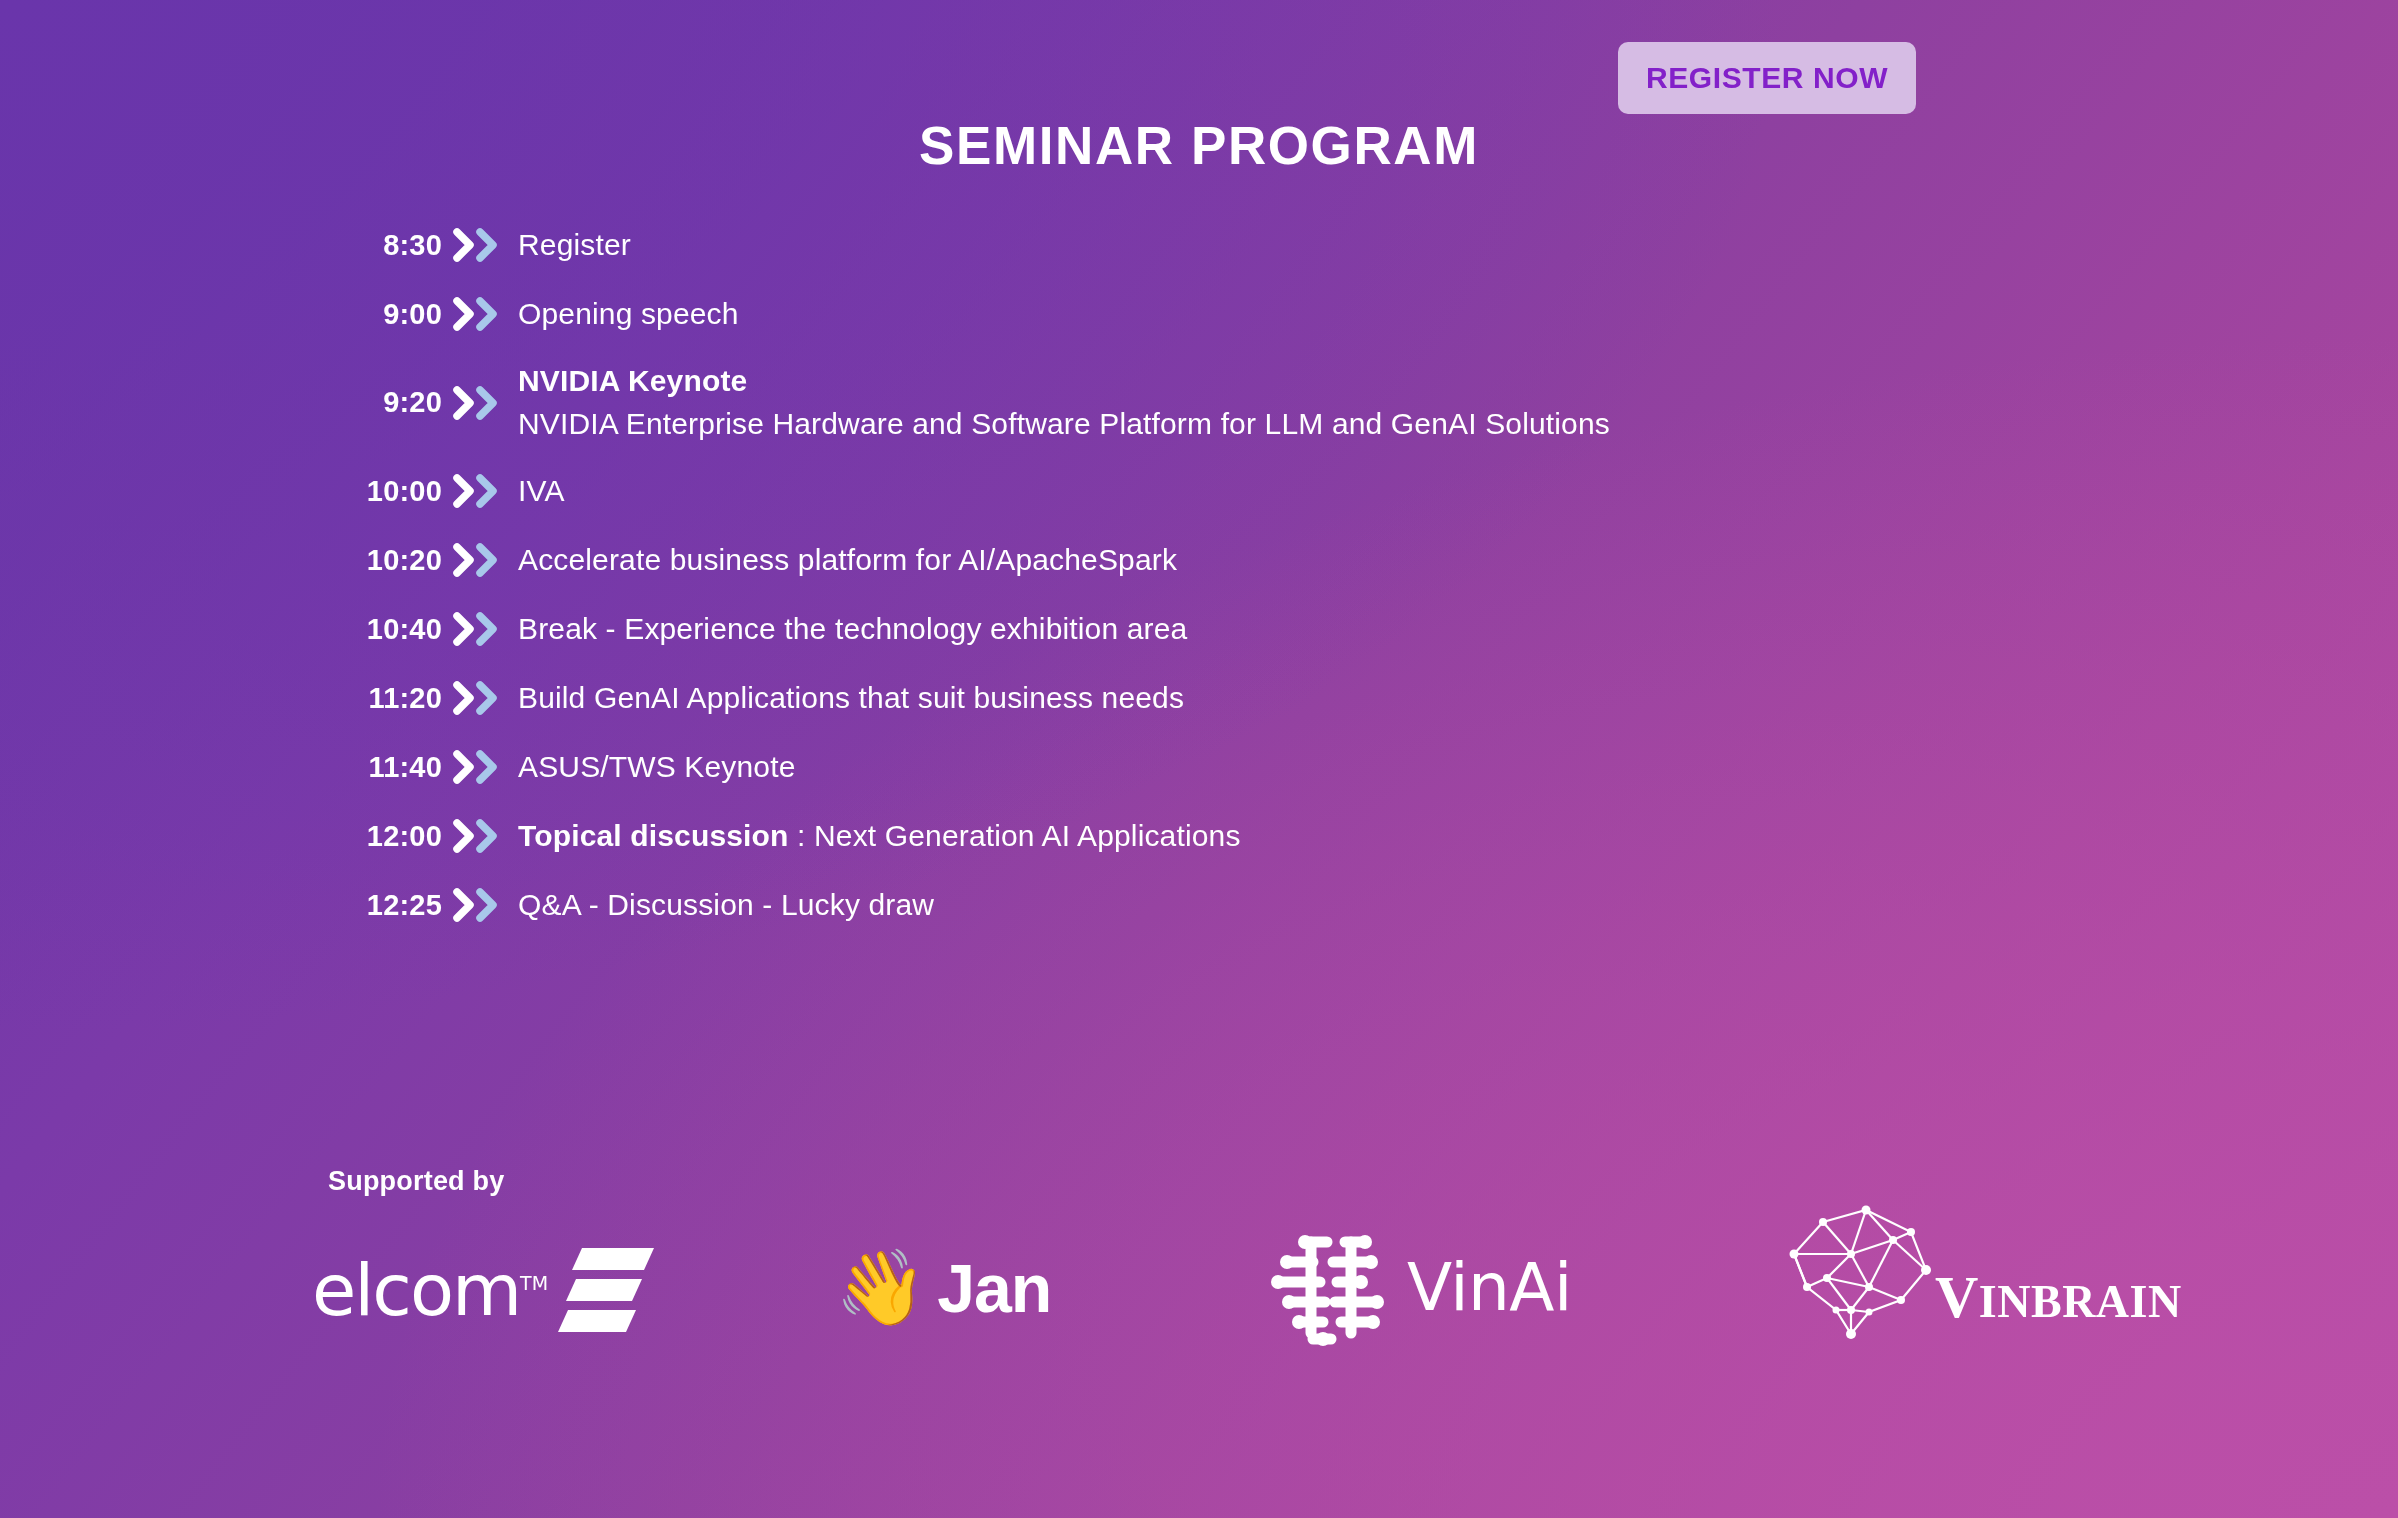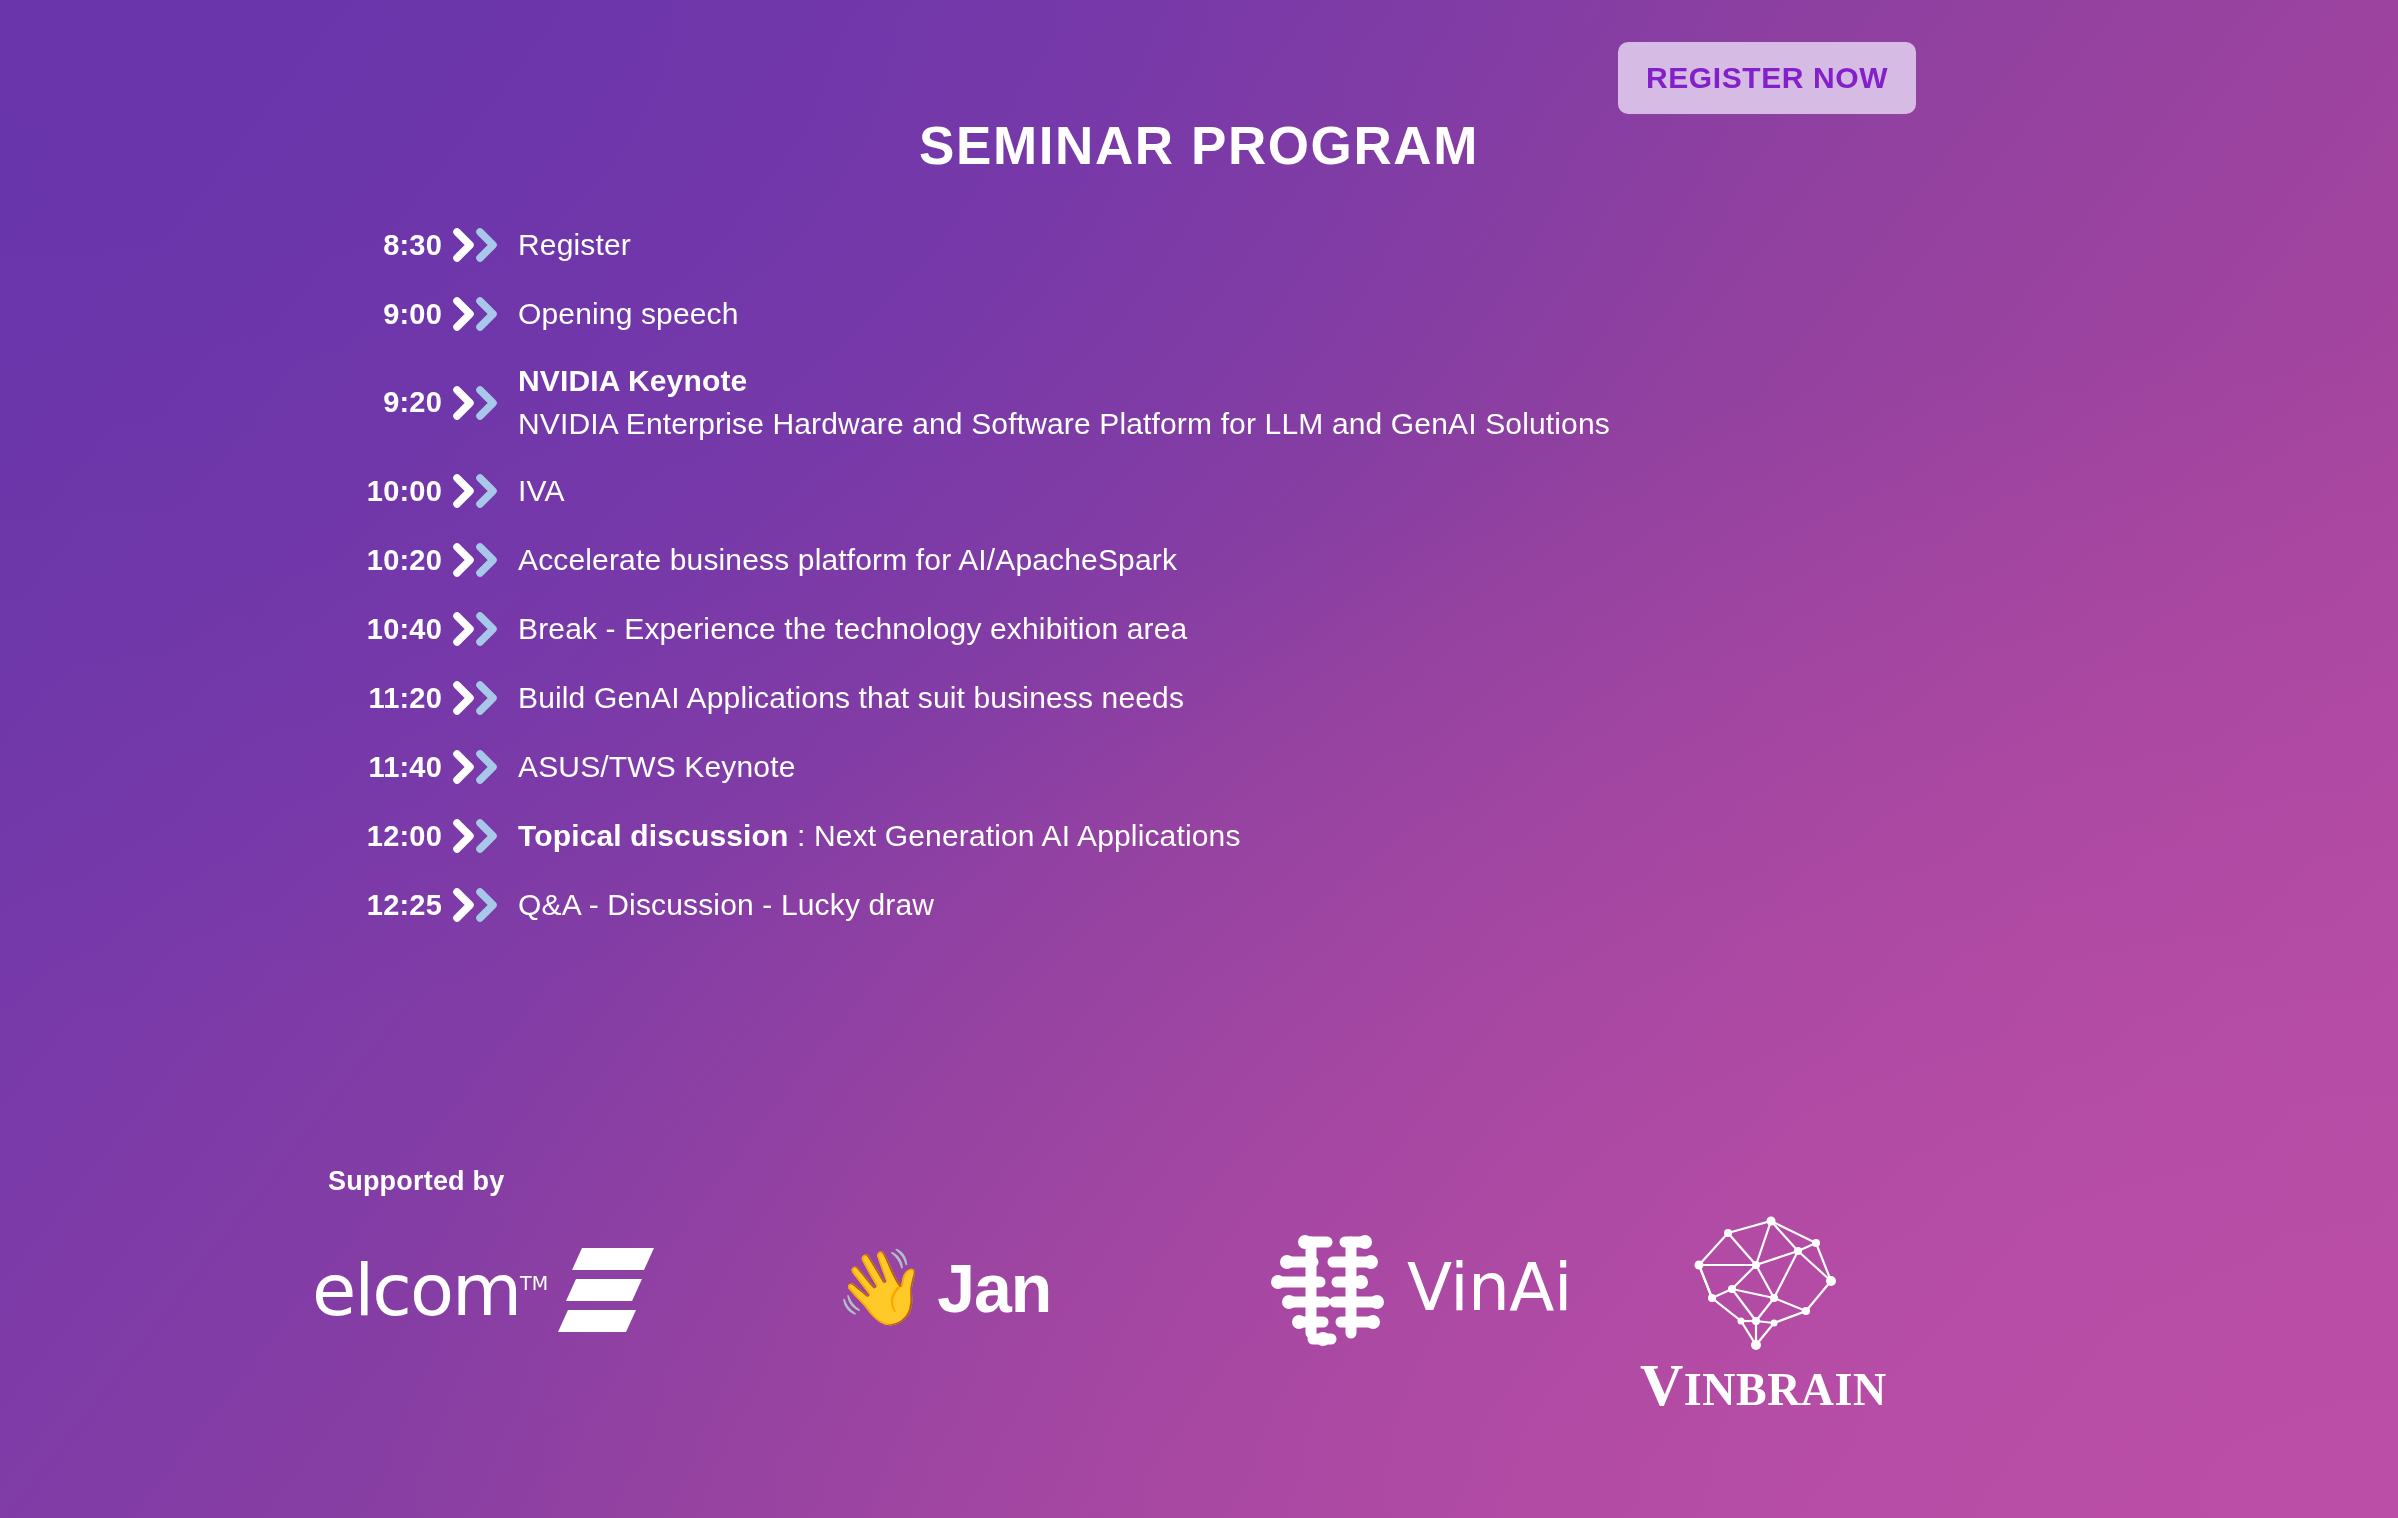--- a/index.html
+++ b/index.html
@@ -133,21 +133,21 @@
   .logo {
     position: absolute;
     display: flex;
     align-items: center;
     height: 130px;
   }
 
   .logo-elcom   { left: 12px;   top: 10px; }
   .logo-jan     { left: 535px;  top: 8px; }
   .logo-vinai   { left: 965px;  top: 8px; }
-  .logo-vinbrain{ left: 1346px; top: -12px; flex-direction: column; }
+  .logo-vinbrain{ left: 1481px; top: -12px; }
 
   
   .elcom-word {
     font-size: 72px;
     font-weight: 400;
     letter-spacing: -2px;
     color: #ffffff;
     font-family: "DejaVu Sans", sans-serif;
     line-height: 1;
   }

